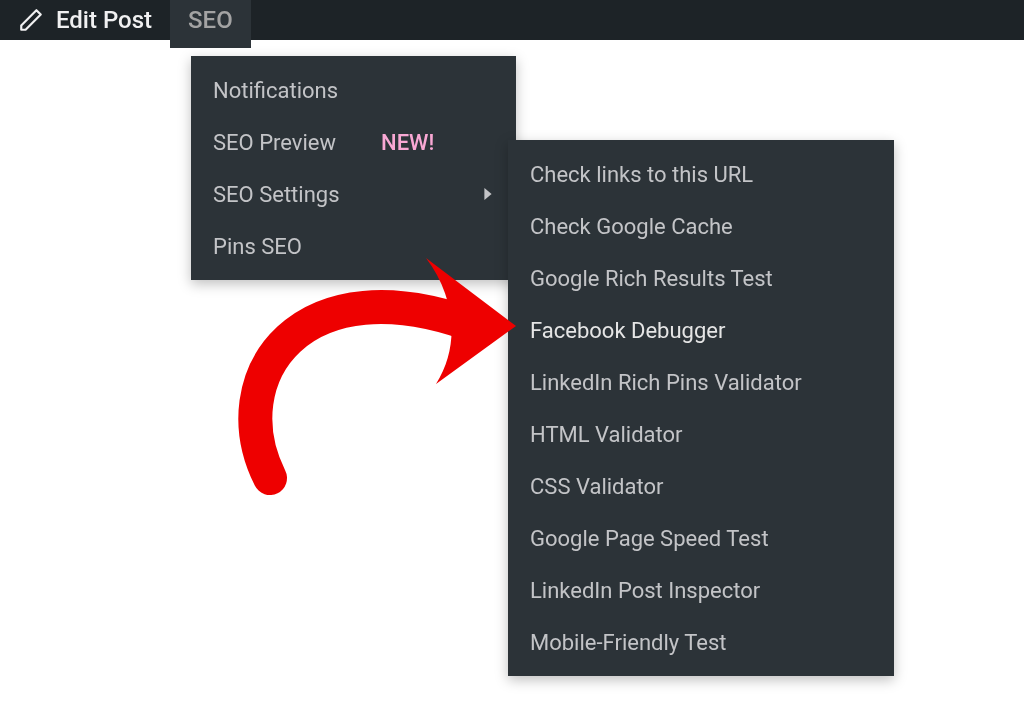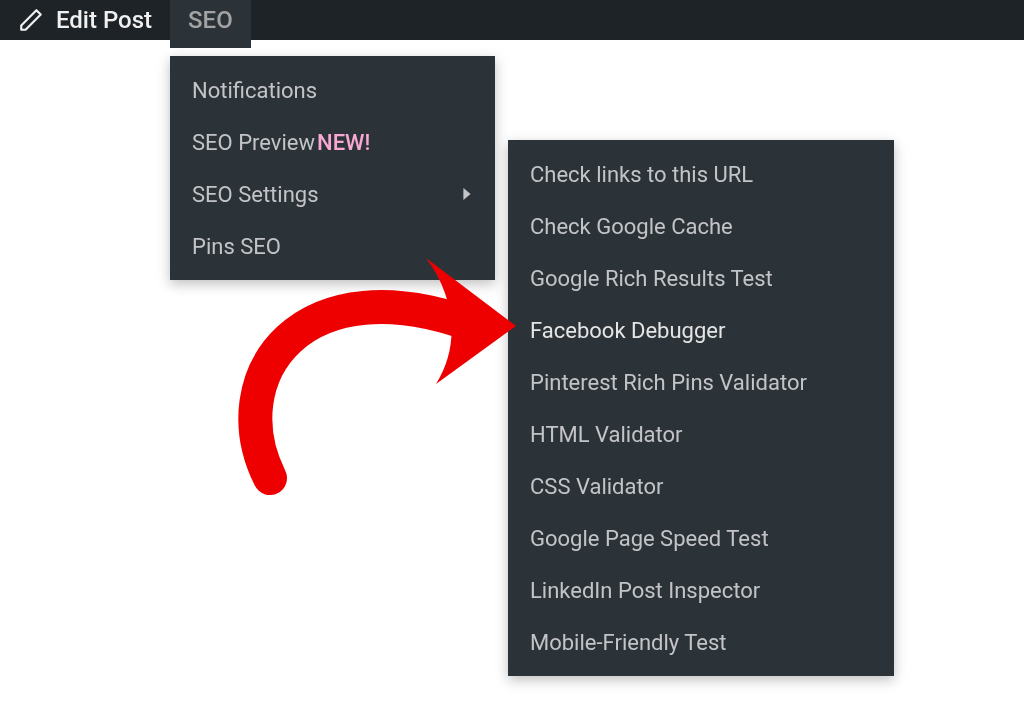--- a/index.html
+++ b/index.html
@@ -8,21 +8,21 @@
   .tb-item.active{background:#2c3338;color:#a3a3a3;}
   .tb-icon{width:26px;height:26px;margin-right:12px;flex:0 0 auto;}
   .tb-icon svg{width:26px;height:26px;display:block;}
   .menu{position:absolute;background:#2c3338;color:#c3c4c7;font-size:22px;font-weight:400;box-shadow:0 4px 12px rgba(0,0,0,0.25);}
   .menu .mi{display:flex;align-items:center;justify-content:space-between;padding:12px 22px;min-height:28px;cursor:pointer;}
   .menu .mi .lbl{white-space:nowrap;}
   .menu .mi .chev{margin-left:24px;color:#c3c4c7;}
   .menu .mi .chev svg{width:12px;height:12px;display:block;}
   .menu .mi .badge{color:#f9a8d4;font-weight:500;margin-left:2px;}
   .menu .mi.highlight .lbl{color:#e5e5e5;}
-  .menu1{left:170px;top:56px;width:325px;padding:8px 0;}
+  .menu1{left:191px;top:56px;width:325px;padding:8px 0;}
   .menu2{left:508px;top:140px;width:386px;padding:8px 0;}
   
   .arrow-wrap{position:absolute;left:230px;top:228px;width:320px;height:270px;pointer-events:none;}
   .arrow-wrap svg{width:100%;height:100%;overflow:visible;}
 </style>
 </head>
 <body>
 
 <div class="topbar">
   <div class="tb-item">
@@ -36,21 +36,21 @@
   <div class="tb-item active">
     <span>SEO</span>
   </div>
 </div>
 
 <div class="menu menu1">
   <div class="mi">
     <span class="lbl">Notifications</span>
   </div>
   <div class="mi">
-    <span style="display:flex;align-items:baseline;">
+    <span style="display:flex;align-items:baseline;gap:43px;">
       <span class="lbl">SEO Preview</span>
       <span class="badge">NEW!</span>
     </span>
   </div>
   <div class="mi">
     <span class="lbl">SEO Settings</span>
     <span class="chev">
       <svg viewBox="0 0 10 10">
           <path d="M2 0 L8 5 L2 10 Z" fill="#c3c4c7"></path>
         </svg>
@@ -68,21 +68,21 @@
   <div class="mi">
     <span class="lbl">Check Google Cache</span>
   </div>
   <div class="mi">
     <span class="lbl">Google Rich Results Test</span>
   </div>
   <div class="mi highlight">
     <span class="lbl">Facebook Debugger</span>
   </div>
   <div class="mi">
-    <span class="lbl">Pinterest Rich Pins Validator</span>
+    <span class="lbl">LinkedIn Rich Pins Validator</span>
   </div>
   <div class="mi">
     <span class="lbl">HTML Validator</span>
   </div>
   <div class="mi">
     <span class="lbl">CSS Validator</span>
   </div>
   <div class="mi">
     <span class="lbl">Google Page Speed Test</span>
   </div>

